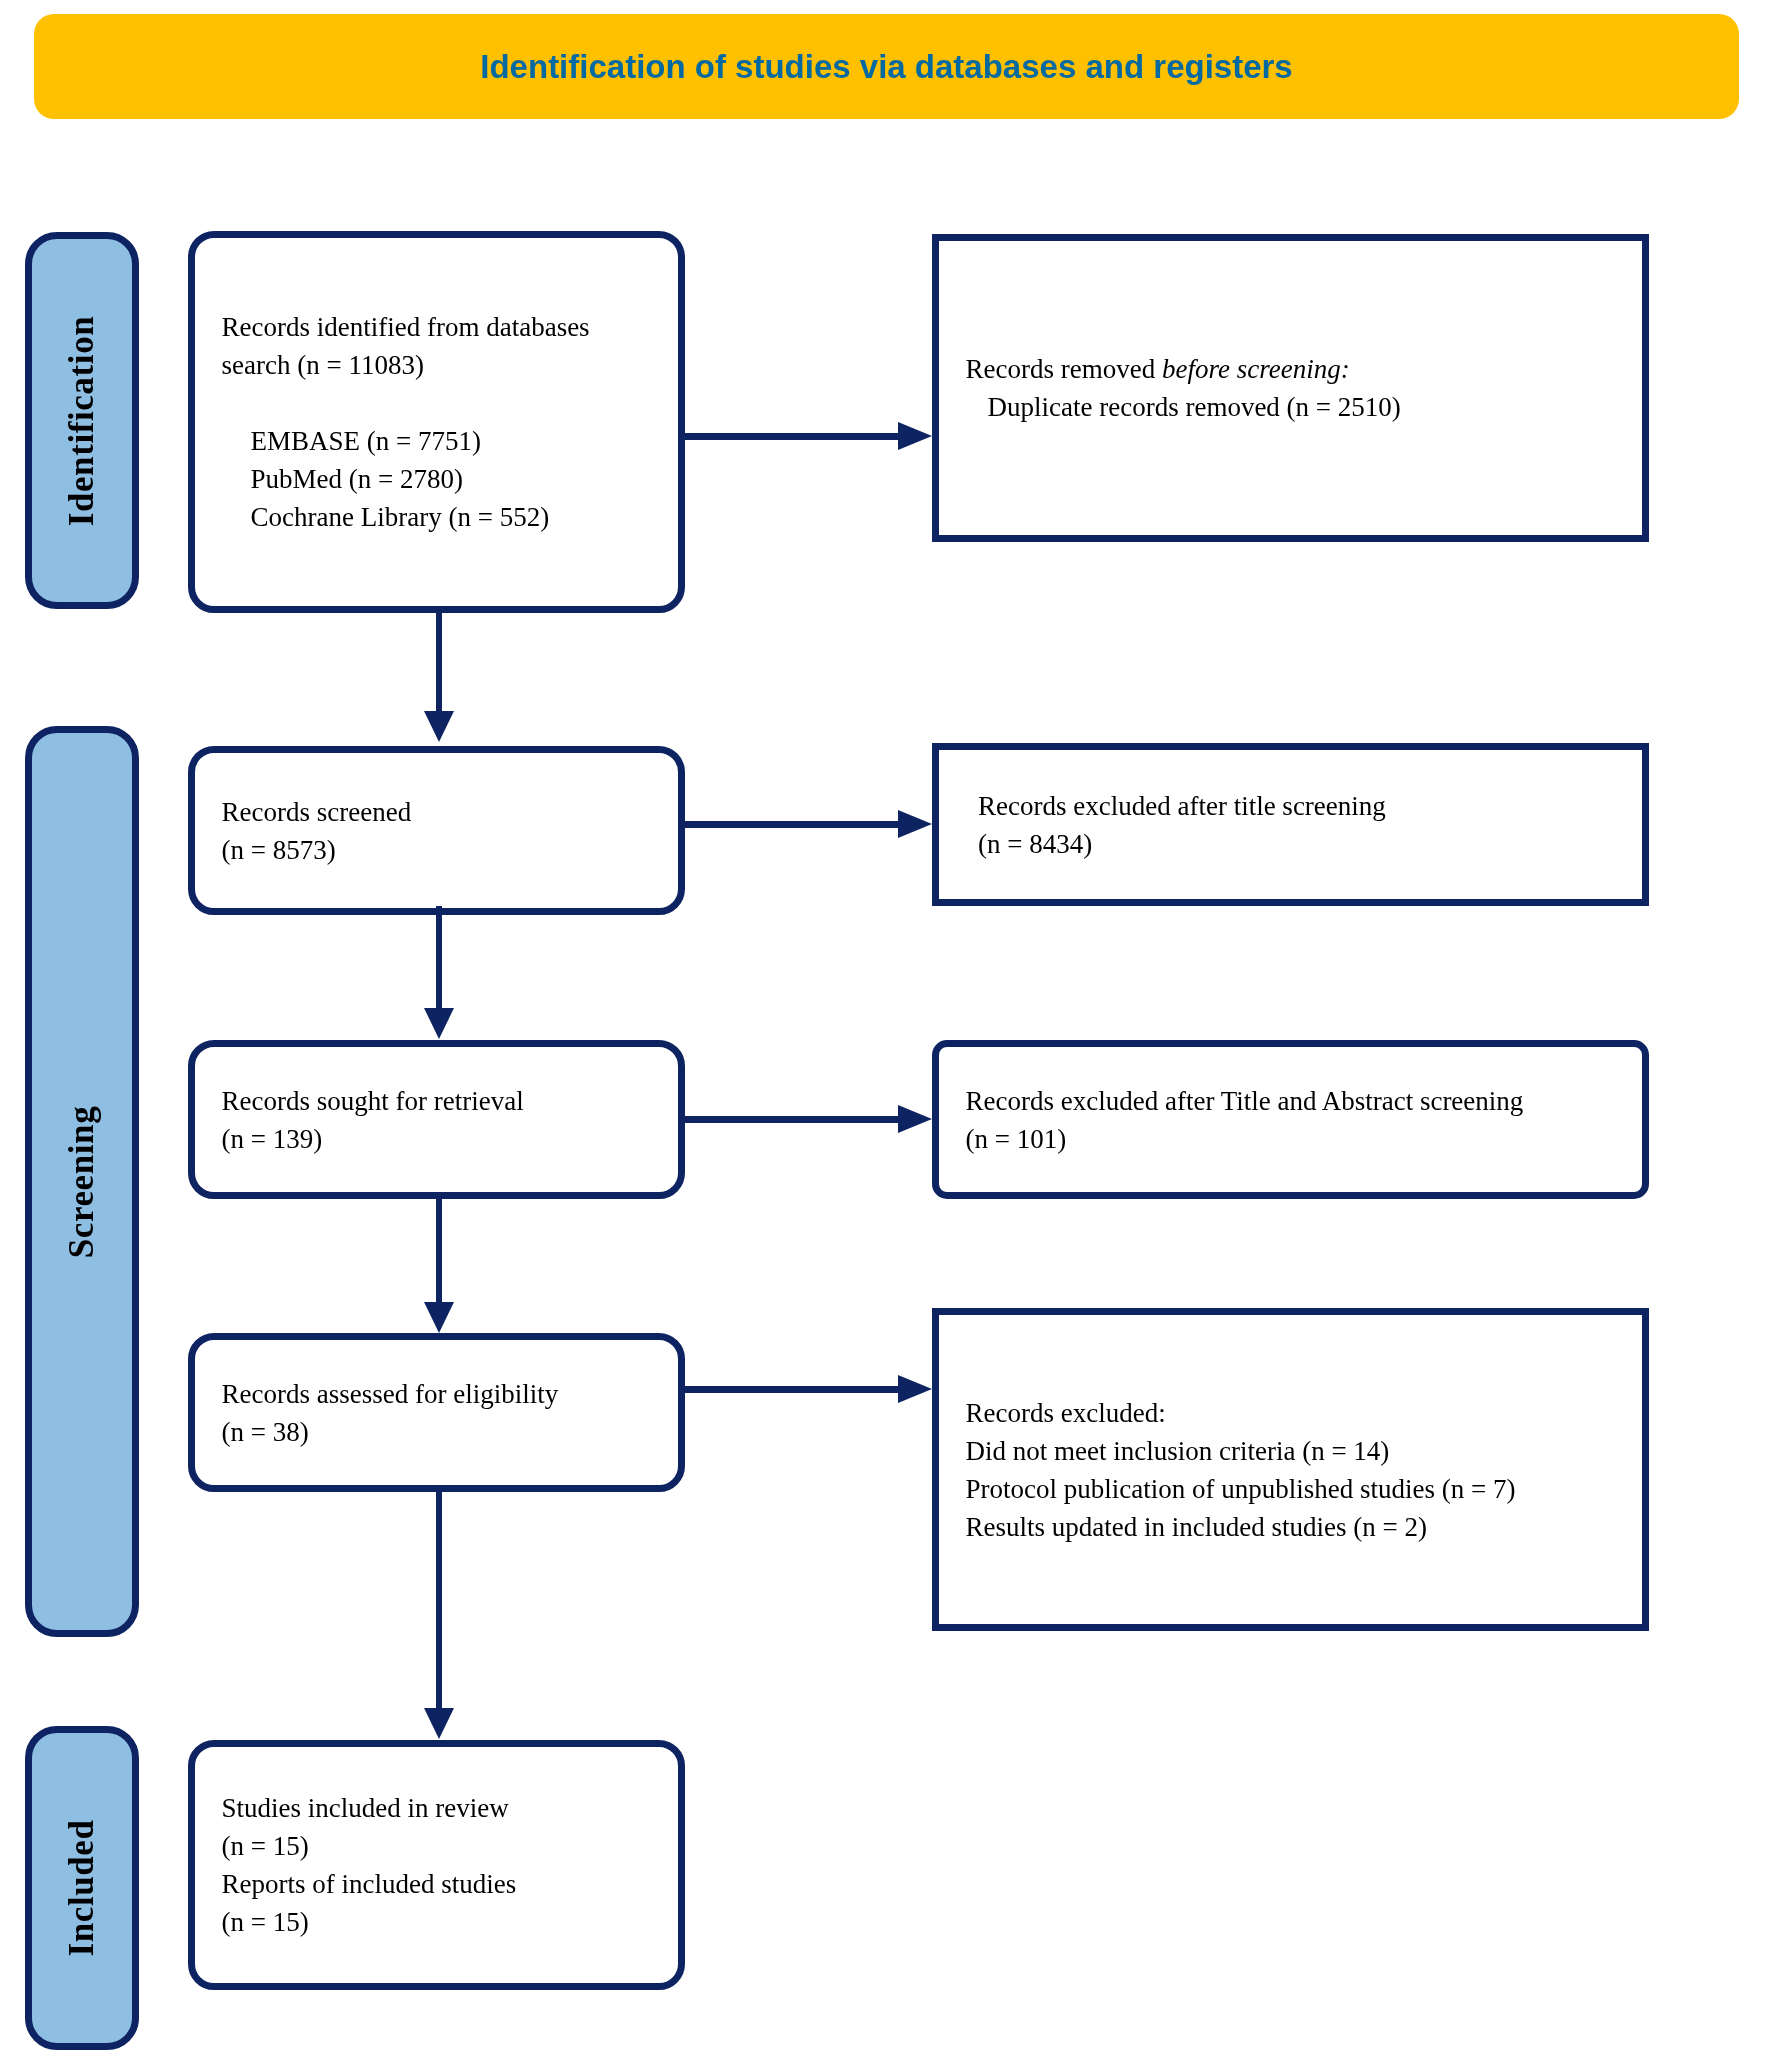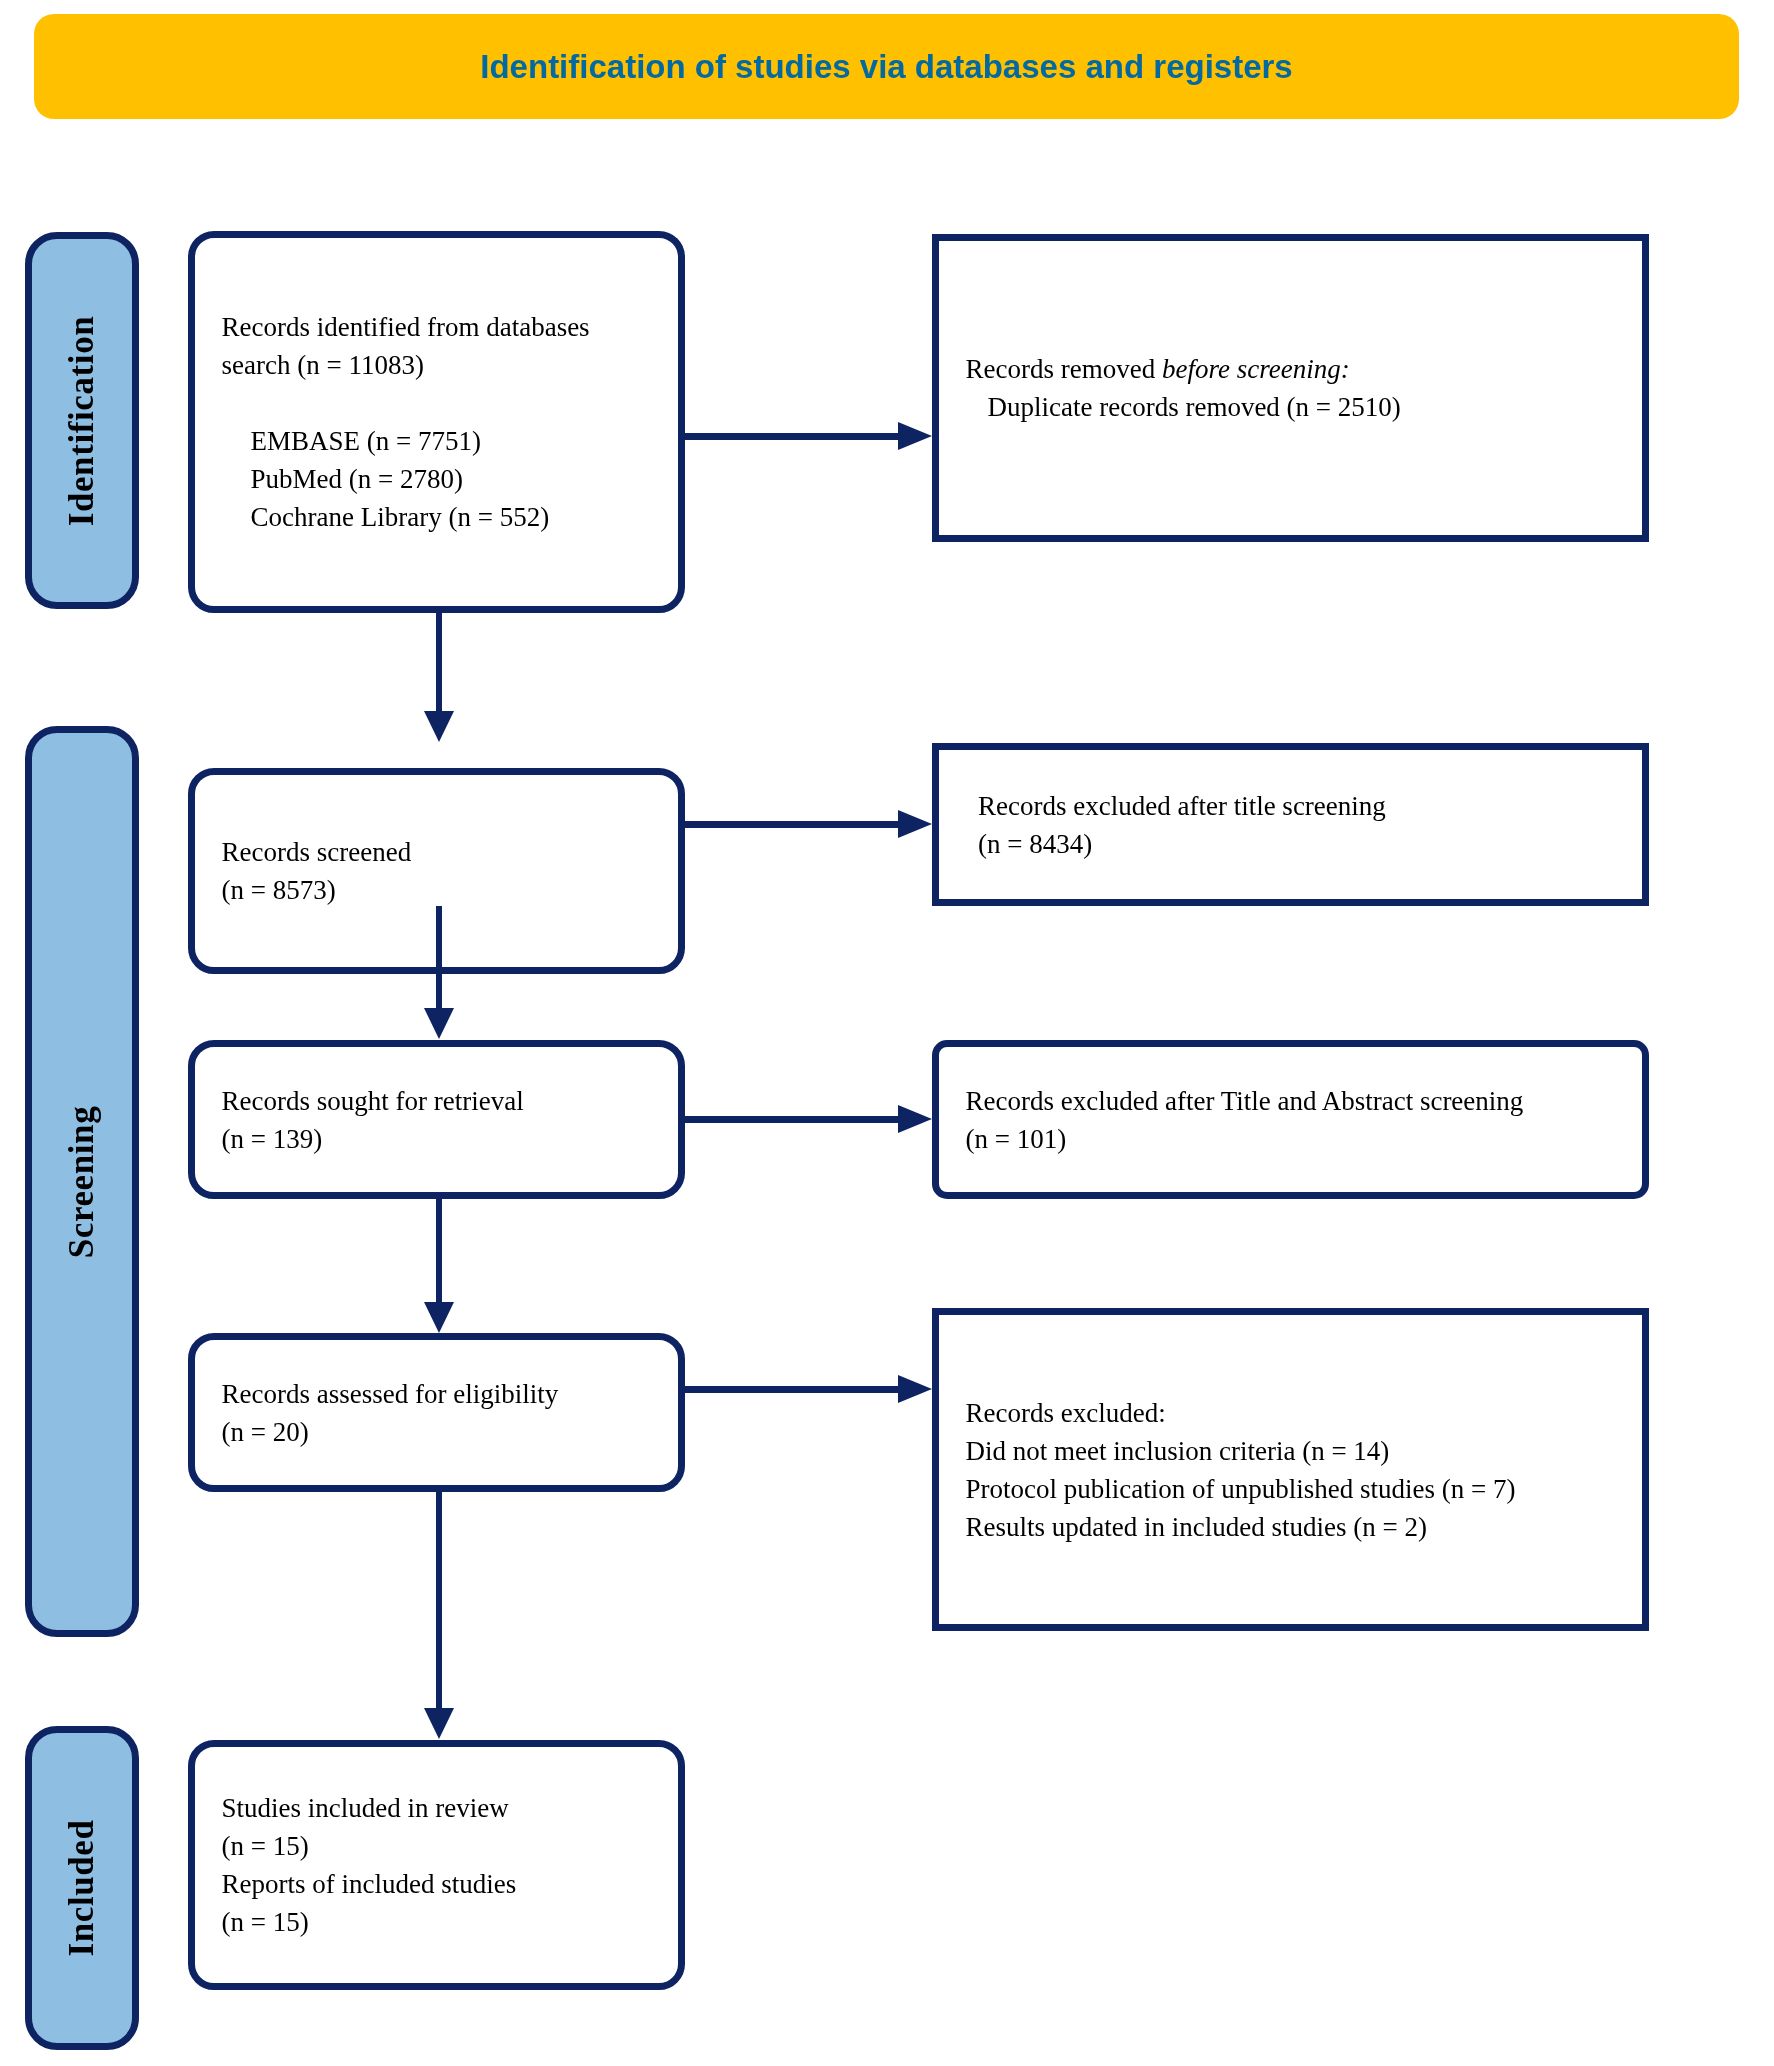--- a/index.html
+++ b/index.html
@@ -57,21 +57,21 @@
   .fbox .line{
     font-size:27px;line-height:38px;min-height:38px;white-space:nowrap;
   }
   .indent{margin-left:29px;}
   .indent-sm{margin-left:22px;}
   .it{font-style:italic;}
   .col1{left:188px;width:497px;border-radius:26px;}
   .col2{left:932px;width:717px;}
   .box-identified{top:231px;height:382px;}
   .box-removed{top:234px;height:308px;}
-  .box-screened{top:768px;height:206px;}
+  .box-screened{top:746px;height:169px;}
   .box-excluded-title{top:743px;height:163px;padding-left:39px;}
   .box-sought{top:1040px;height:159px;}
   .box-excluded-abstract{top:1040px;height:159px;border-radius:15px;}
   .box-assessed{top:1333px;height:159px;}
   .box-excluded-full{top:1308px;height:323px;}
   .box-included{top:1740px;height:250px;}
   
   .vline{position:absolute;left:436px;width:5.5px;background:var(--navy);}
   .vhead{
     position:absolute;left:424px;width:0;height:0;
@@ -128,21 +128,21 @@
     <div class="line">(n = 8573)</div>
   </div>
 
   <div class="fbox col1 box-sought">
     <div class="line">Records sought for retrieval</div>
     <div class="line">(n = 139)</div>
   </div>
 
   <div class="fbox col1 box-assessed">
     <div class="line">Records assessed for eligibility</div>
-    <div class="line">(n = 20)</div>
+    <div class="line">(n = 38)</div>
   </div>
 
   <div class="fbox col1 box-included">
     <div class="line">Studies included in review</div>
     <div class="line">(n = 15)</div>
     <div class="line">Reports of included studies</div>
     <div class="line">(n = 15)</div>
   </div>
 
   <div class="fbox col2 box-removed">

